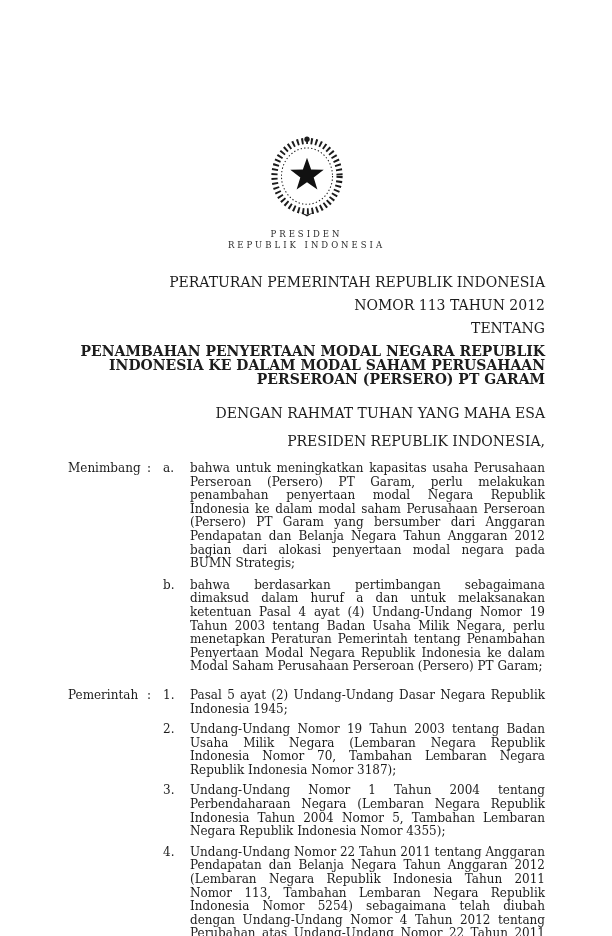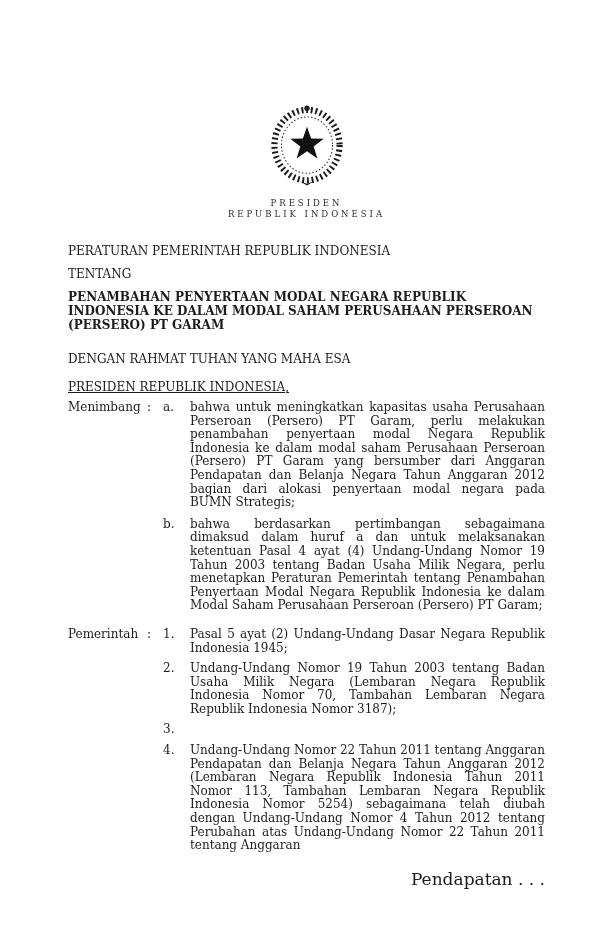--- a/index.html
+++ b/index.html
@@ -15,52 +15,52 @@
     background: #ffffff;
     font-family: "DejaVu Serif", "Liberation Serif", serif;
     color: #1c1c1c;
     overflow: hidden;
     box-sizing: border-box;
     padding: 0 67px 0 68px;
   }
   .seal-wrap {
     text-align: center;
     padding-top: 102px;
+    margin-top: 31px;
   }
   .seal-svg {
     display: inline-block;
   }
   .letterhead {
     margin-top: 4px;
     text-align: center;
     font-size: 8.5px;
     line-height: 11px;
     letter-spacing: 3px;
     color: #2a2a2a;
   }
   .title-block {
     margin-top: 24px;
-    text-align: left;
-    font-size: 12px;
+    text-align: right;
+    font-size: 14px;
     line-height: 14px;
   }
   .title-line {
     margin-bottom: 9px;
   }
   .title-subject {
     margin-bottom: 20px;
     font-weight: bold;
   }
   .title-invocation {
     margin-top: 17px;
     margin-bottom: 14px;
   }
   .title-authority {
-    margin-bottom: 7px;
-    text-decoration: underline;
+    margin-bottom: 14px;
   }
   .body-text {
     font-size: 12px;
     line-height: 13.6px;
   }
   .clause-row {
     display: grid;
     grid-template-columns: 79px 16px 27px 1fr;
     margin-bottom: 8px;
   }
@@ -101,20 +101,21 @@
       <polygon points="50,28 54.7,41.5 69,41.8 57.6,50.5 61.8,64.2 50,56 38.2,64.2 42.4,50.5 31,41.8 45.3,41.5" fill="#111111"></polygon>
     </svg>
     <div class="letterhead">
       <div>PRESIDEN</div>
       <div>REPUBLIK INDONESIA</div>
     </div>
   </div>
 
   <div class="title-block">
     <div class="title-line">PERATURAN PEMERINTAH REPUBLIK INDONESIA</div>
+    <div class="title-line">NOMOR 113 TAHUN 2012</div>
     <div class="title-line">TENTANG</div>
     <div class="title-subject">PENAMBAHAN PENYERTAAN MODAL NEGARA REPUBLIK INDONESIA KE DALAM MODAL SAHAM PERUSAHAAN PERSEROAN (PERSERO) PT GARAM</div>
     <div class="title-invocation">DENGAN RAHMAT TUHAN YANG MAHA ESA</div>
     <div class="title-authority">PRESIDEN REPUBLIK INDONESIA,</div>
   </div>
 
   <div class="body-text">
 
     <section>
       <div class="clause-row">
@@ -141,20 +142,21 @@
       <div class="clause-row mengingat-row">
         <div class="clause-label"></div>
         <div class="clause-colon"></div>
         <div class="clause-marker">2.</div>
         <div class="clause-text">Undang-Undang Nomor 19 Tahun 2003 tentang Badan Usaha Milik Negara (Lembaran Negara Republik Indonesia Nomor 70, Tambahan Lembaran Negara Republik Indonesia Nomor 3187);</div>
       </div>
       <div class="clause-row mengingat-row">
         <div class="clause-label"></div>
         <div class="clause-colon"></div>
         <div class="clause-marker">3.</div>
+        <div class="clause-text">Undang-Undang Nomor 1 Tahun 2004 tentang Perbendaharaan Negara (Lembaran Negara Republik Indonesia Tahun 2004 Nomor 5, Tambahan Lembaran Negara Republik Indonesia Nomor 4355);</div>
       </div>
       <div class="clause-row mengingat-row">
         <div class="clause-label"></div>
         <div class="clause-colon"></div>
         <div class="clause-marker">4.</div>
         <div class="clause-text">Undang-Undang Nomor 22 Tahun 2011 tentang Anggaran Pendapatan dan Belanja Negara Tahun Anggaran 2012 (Lembaran Negara Republik Indonesia Tahun 2011 Nomor 113, Tambahan Lembaran Negara Republik Indonesia Nomor 5254) sebagaimana telah diubah dengan Undang-Undang Nomor 4 Tahun 2012 tentang Perubahan atas Undang-Undang Nomor 22 Tahun 2011 tentang Anggaran</div>
       </div>
     </section>
 
     <div class="catchword">Pendapatan . . .</div>

